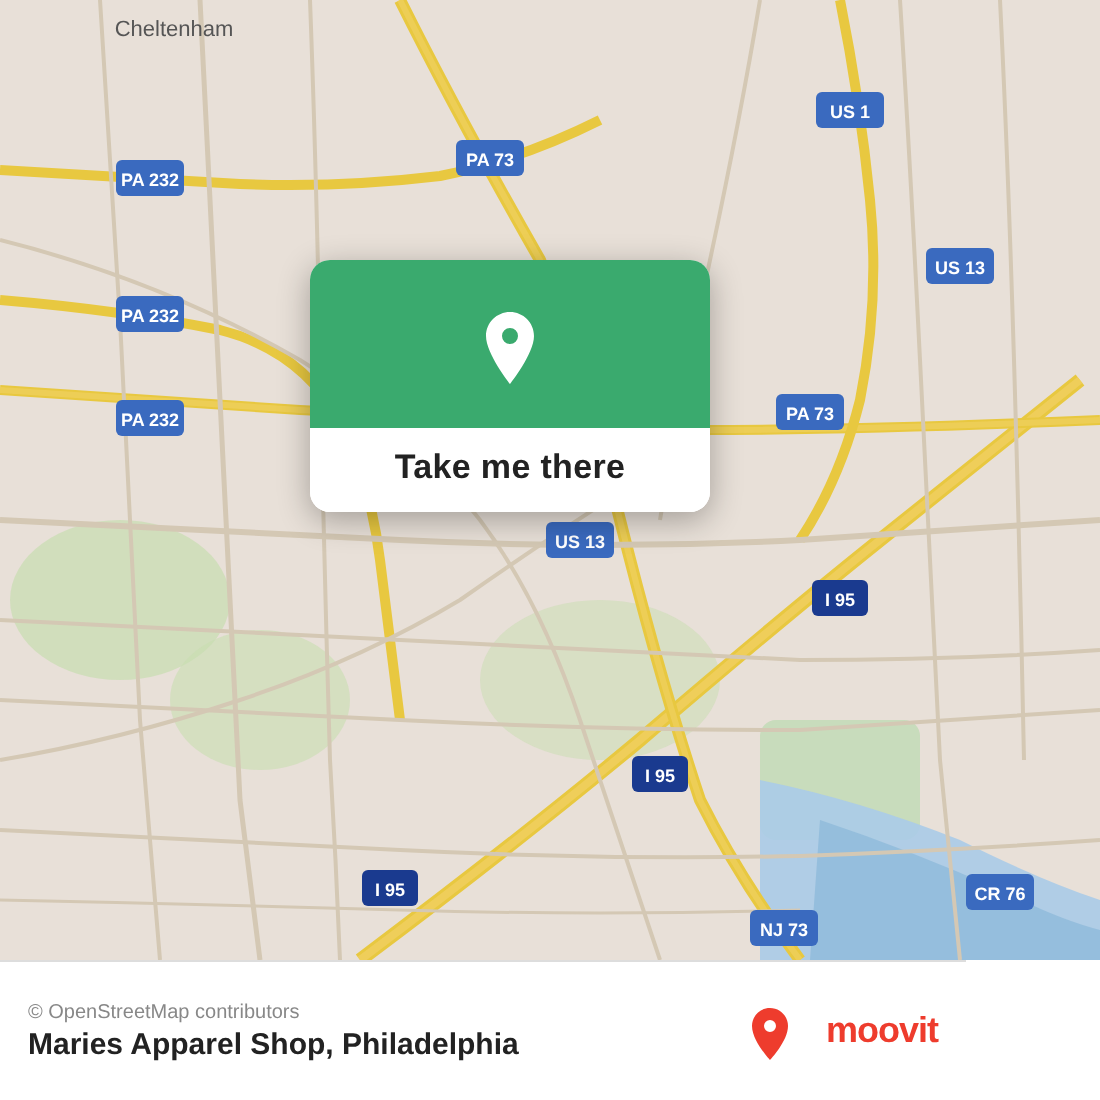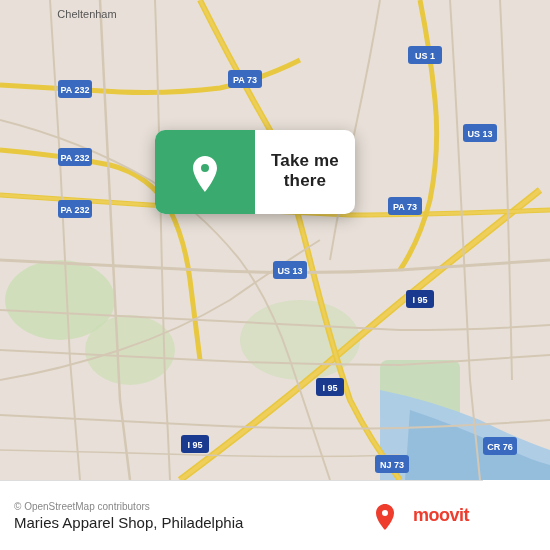--- a/index.html
+++ b/index.html
@@ -30,21 +30,21 @@
     
     #popup-card {
       position: absolute;
       top: 130px;
       left: 155px;
       width: 200px;
       background: #fff;
       border-radius: 10px;
       box-shadow: 0 4px 16px rgba(0,0,0,0.3);
       display: flex;
-      flex-direction: row;
+      flex-direction: column;
       align-items: center;
       overflow: hidden;
       z-index: 10;
     }
 
     #popup-card-top {
       background: #3aaa6e;
       width: 100%;
       display: flex;
       justify-content: center;
@@ -95,21 +95,21 @@
       gap: 2px;
     }
 
     #copyright-text {
       font-size: 10px;
       color: #888;
     }
 
     #location-name {
       font-size: 15px;
-      font-weight: 400;
+      font-weight: 700;
       color: #222;
     }
 
     
     #moovit-logo {
       display: flex;
       align-items: center;
       gap: 14px;
     }
 

